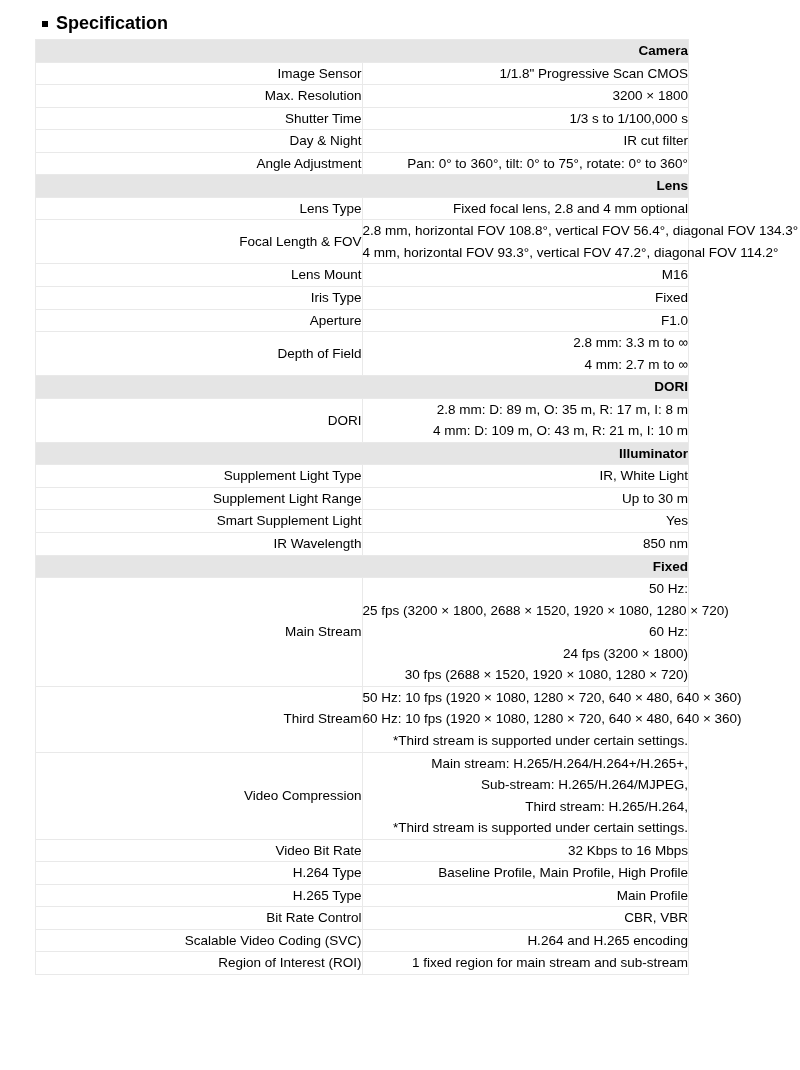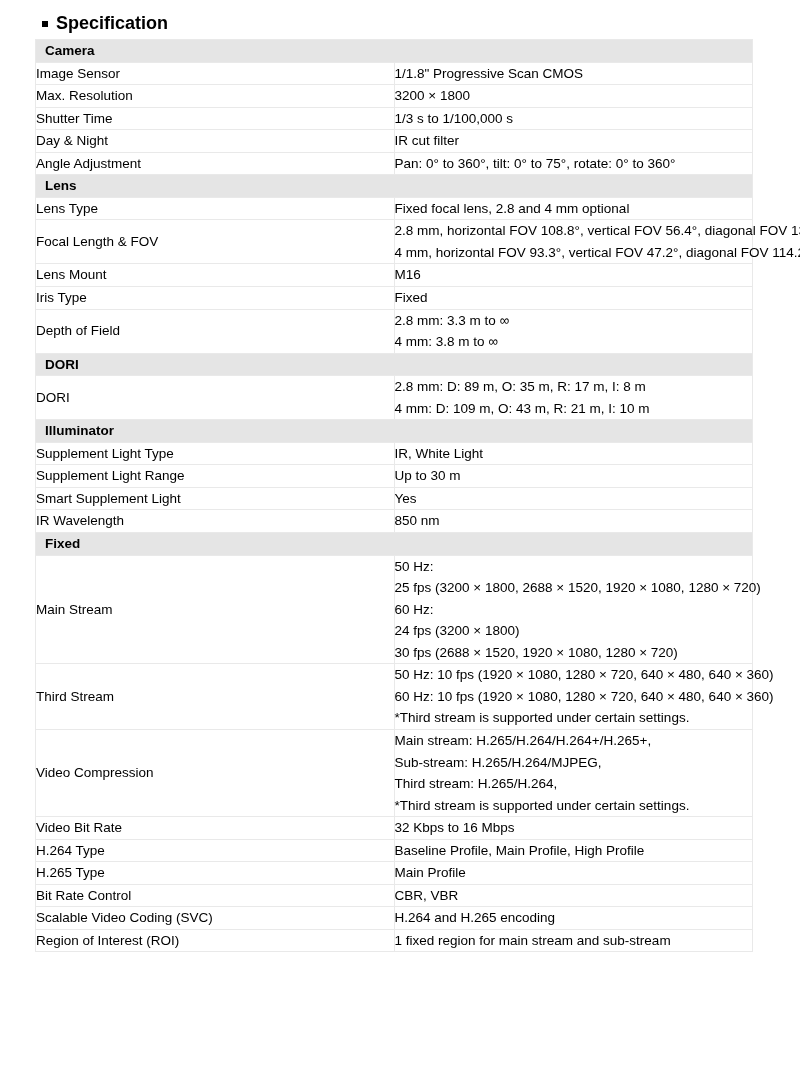--- a/index.html
+++ b/index.html
@@ -31,23 +31,24 @@
     width: 6px;
     height: 6px;
     background: #000000;
     margin-right: 8px;
     margin-top: 1px;
     flex: 0 0 auto;
   }
   table.spec {
     border-collapse: collapse;
     margin-left: 35px;
-    width: 718px;
+    width: 654px;
     table-layout: fixed;
     border: 1px solid #e9e9e9;
+    text-align: right;
   }
   table.spec td {
     font-size: 13.5px;
     line-height: 21.55px;
     vertical-align: middle;
     padding: 0;
     color: #000000;
   }
   table.spec tr {
     border-bottom: 1px solid #e9e9e9;
@@ -138,24 +139,30 @@
             <div class="value-line">M16</div>
           </td>
         </tr>
         <tr>
           <td class="label-cell">Iris Type</td>
           <td class="value-cell">
             <div class="value-line">Fixed</div>
           </td>
         </tr>
         <tr>
+          <td class="label-cell">Aperture</td>
+          <td class="value-cell">
+            <div class="value-line">F1.0</div>
+          </td>
+        </tr>
+        <tr>
           <td class="label-cell">Depth of Field</td>
           <td class="value-cell">
             <div class="value-line">2.8 mm: 3.3 m to ∞</div>
-            <div class="value-line">4 mm: 3.8 m to ∞</div>
+            <div class="value-line">4 mm: 2.7 m to ∞</div>
           </td>
         </tr>
         <tr class="section-row">
           <td colspan="2">DORI</td>
         </tr>
         <tr>
           <td class="label-cell">DORI</td>
           <td class="value-cell">
             <div class="value-line">2.8 mm: D: 89 m, O: 35 m, R: 17 m, I: 8 m</div>
             <div class="value-line">4 mm: D: 109 m, O: 43 m, R: 21 m, I: 10 m</div>

